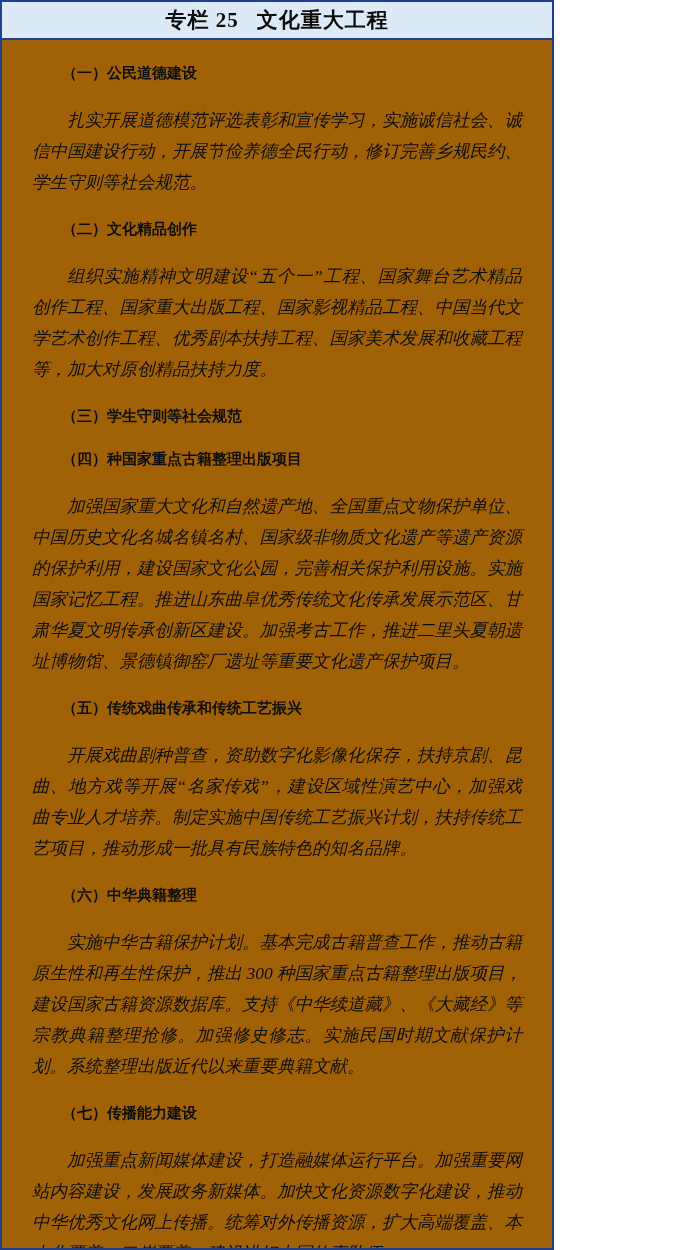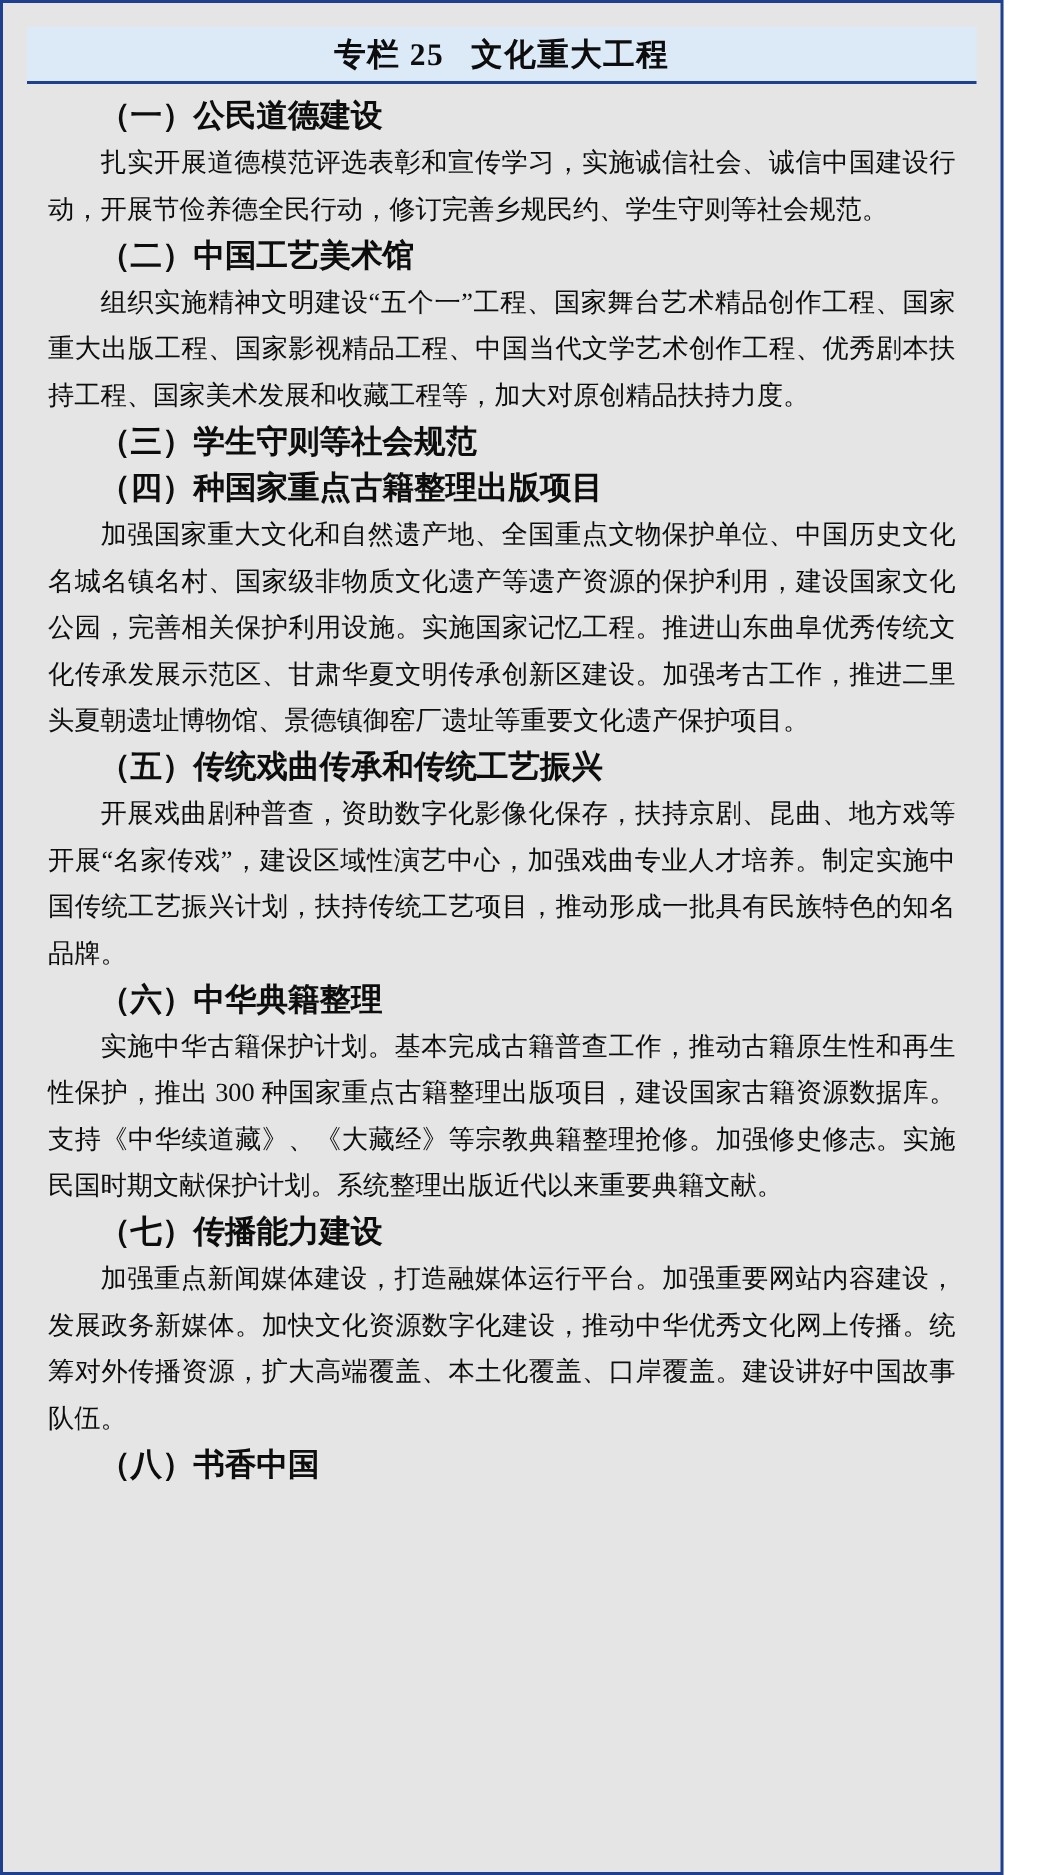--- a/index.html
+++ b/index.html
@@ -7,25 +7,25 @@
     padding: 0;
     background: #ffffff;
   }
   body {
     width: 699px;
     height: 1250px;
     font-family: "Liberation Serif", "DejaVu Serif", serif;
   }
   #box {
     box-sizing: border-box;
-    width: 669px;
+    width: 554px;
     height: 1250px;
     border: 2px solid #1f3f8f;
-    background: #e5e5e5;
-    padding: 16px;
+    background: #a16207;
+    padding: 0;
     overflow: hidden;
   }
   .title-bar {
     box-sizing: border-box;
     width: 100%;
     height: 38px;
     border-bottom: 2px solid #1f3f8f;
     display: flex;
     align-items: center;
     justify-content: center;
@@ -40,56 +40,57 @@
   }
   .title-text .sp {
     display: inline-block;
     width: 18px;
   }
   .content {
     box-sizing: border-box;
     padding: 6px 14px 0 14px;
   }
   .sec-head {
-    font-size: 21px;
+    font-size: 15px;
     font-weight: bold;
     color: #0d0d0d;
     line-height: 31px;
     text-indent: 34px;
-    margin: 0;
+    margin: 12px;
     white-space: nowrap;
   }
   .para {
     font-size: 17.5px;
     color: #0d0d0d;
     line-height: 31px;
-    margin: 0;
+    margin: 16px;
     text-indent: 35px;
     text-align: justify;
     text-justify: inter-ideograph;
     letter-spacing: 0px;
+    font-style: italic;
   }
 </style>
 </head>
 <body>
 
 <div id="box">
 
   <div class="title-bar">
     <div class="title-text">
       <span>专栏 25</span><span class="sp"></span><span>文化重大工程</span>
     </div>
   </div>
 
   <div class="content">
 
     <div class="sec-head">（一）公民道德建设</div>
     <p class="para">扎实开展道德模范评选表彰和宣传学习，实施诚信社会、诚信中国建设行动，开展节俭养德全民行动，修订完善乡规民约、学生守则等社会规范。</p>
 
-    <div class="sec-head">（二）中国工艺美术馆</div>
+    <div class="sec-head">（二）文化精品创作</div>
     <p class="para">组织实施精神文明建设“五个一”工程、国家舞台艺术精品创作工程、国家重大出版工程、国家影视精品工程、中国当代文学艺术创作工程、优秀剧本扶持工程、国家美术发展和收藏工程等，加大对原创精品扶持力度。</p>
 
     <div class="sec-head">（三）学生守则等社会规范</div>
 
     <div class="sec-head">（四）种国家重点古籍整理出版项目</div>
     <p class="para">加强国家重大文化和自然遗产地、全国重点文物保护单位、中国历史文化名城名镇名村、国家级非物质文化遗产等遗产资源的保护利用，建设国家文化公园，完善相关保护利用设施。实施国家记忆工程。推进山东曲阜优秀传统文化传承发展示范区、甘肃华夏文明传承创新区建设。加强考古工作，推进二里头夏朝遗址博物馆、景德镇御窑厂遗址等重要文化遗产保护项目。</p>
 
     <div class="sec-head">（五）传统戏曲传承和传统工艺振兴</div>
     <p class="para">开展戏曲剧种普查，资助数字化影像化保存，扶持京剧、昆曲、地方戏等开展“名家传戏”，建设区域性演艺中心，加强戏曲专业人才培养。制定实施中国传统工艺振兴计划，扶持传统工艺项目，推动形成一批具有民族特色的知名品牌。</p>
 

